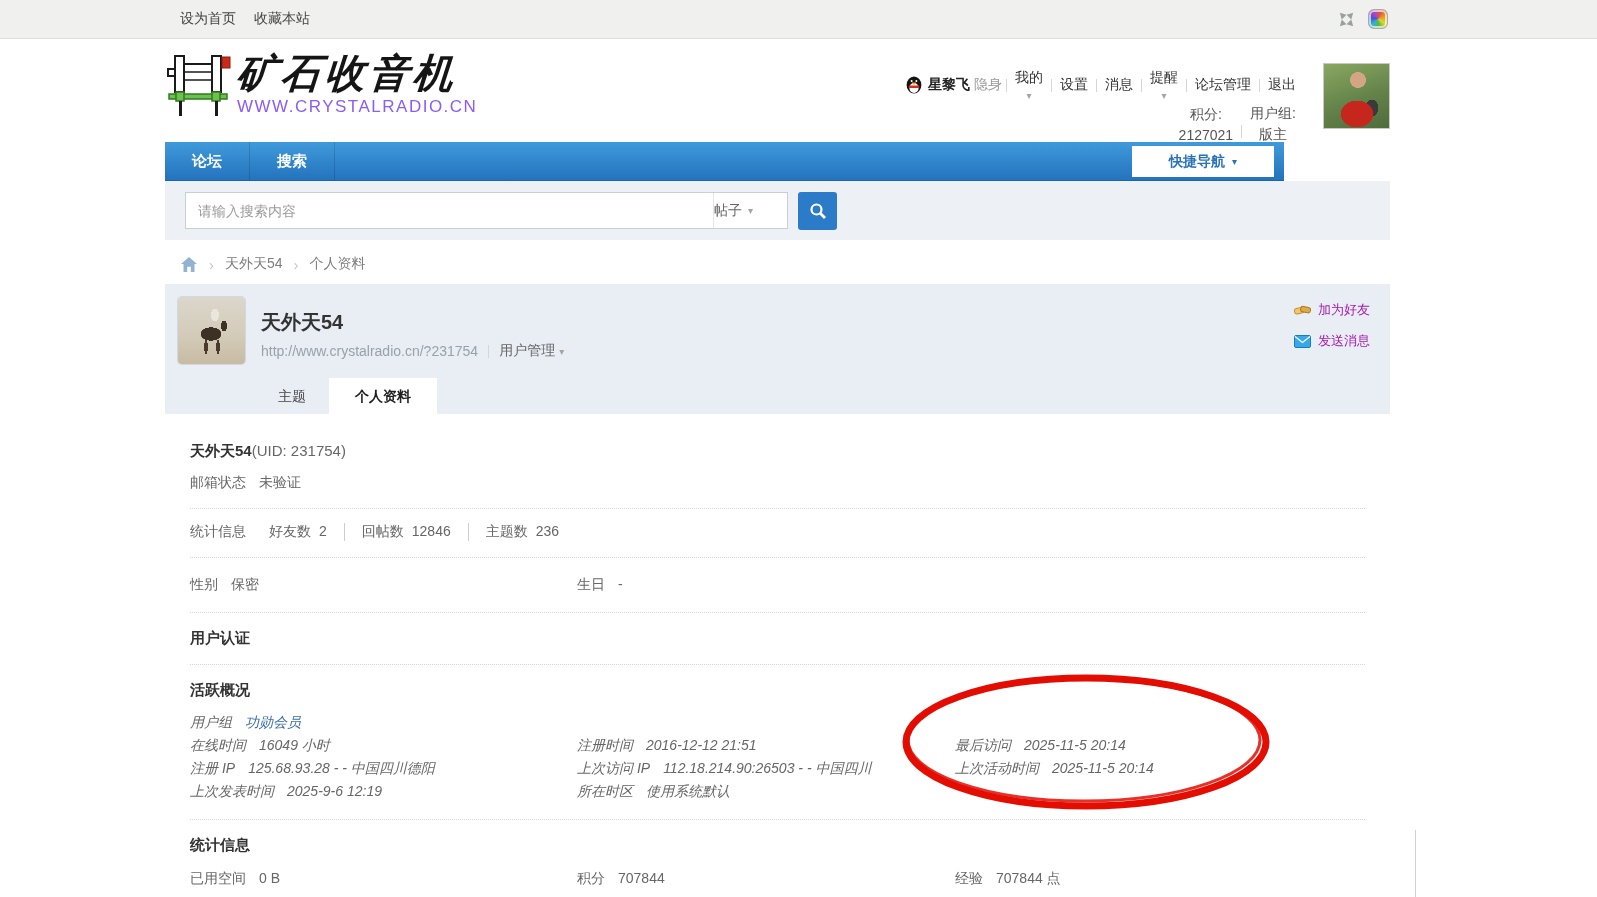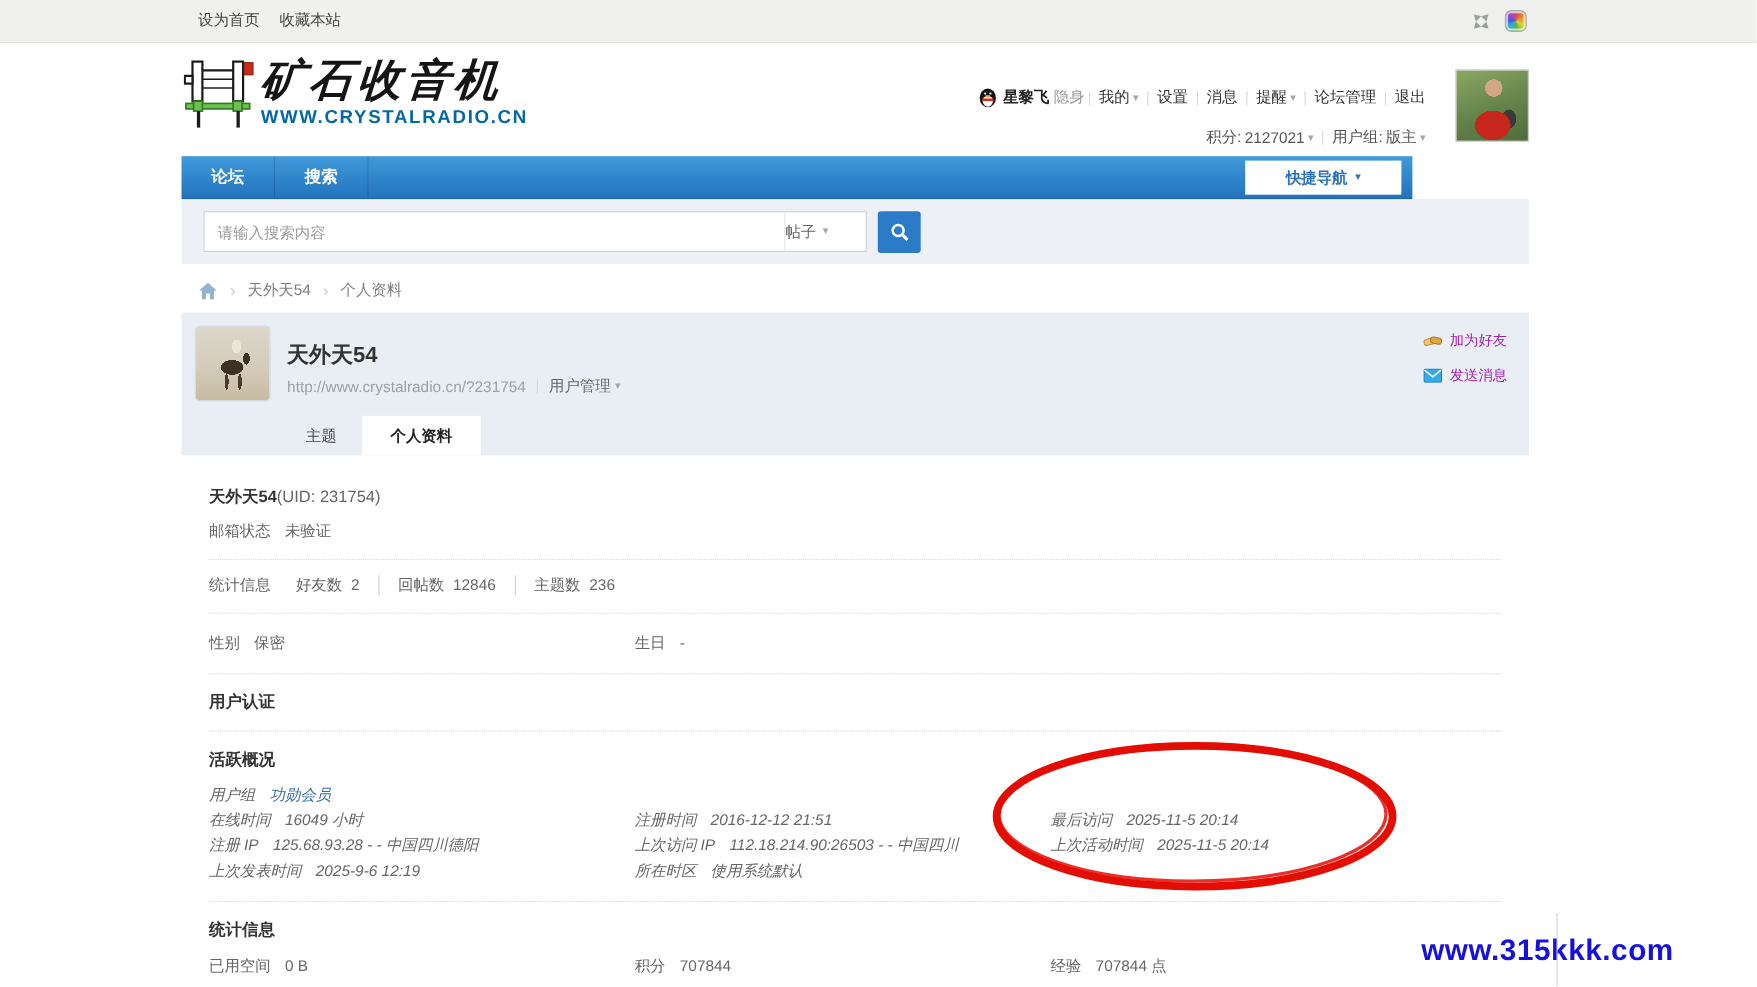--- a/index.html
+++ b/index.html
@@ -15,24 +15,24 @@
      background:conic-gradient(from 20deg,#e05545,#e2a02a,#ddd82a,#55b844,#34b2d2,#4656d2,#b044c2,#e05545);
      box-shadow:inset 0 0 0 2px rgba(255,255,255,.65); }
 
   
   .header { height:103px; background:#fff; }
   .header-inner { position:relative; width:1225px; margin-left:165px; height:100%; }
   .logo { position:absolute; left:2px; top:12px; display:flex; align-items:flex-start; cursor:pointer; }
   .logo-text { margin-left:6px; }
   .logo-cn { font-family:"DejaVu Serif","Liberation Serif",serif; font-weight:bold; font-style:italic;
              font-size:40px; color:#151515; letter-spacing:4px; line-height:44px; transform:skewX(-4deg); }
-  .logo-en { font-size:17px; font-weight:bold; color:#0369a1; letter-spacing:1.5px; margin-top:2px; }
+  .logo-en { font-size:17px; font-weight:normal; color:#8b5cf6; letter-spacing:1.5px; margin-top:2px; }
   .userpanel-line1 { position:absolute; right:86px; top:30px; display:flex; align-items:center; font-size:14px; color:#333; white-space:nowrap; }
   .userpanel-line2 { position:absolute; right:86px; top:66px; display:flex; align-items:center; font-size:14px; color:#555; white-space:nowrap; }
-  .up-item { margin:11px 8px; cursor:pointer; display:flex; align-items:center; gap:3px; }
+  .up-item { margin:0 8px; cursor:pointer; display:flex; align-items:center; gap:3px;flex-direction:column; }
   .up-name { font-weight:bold; color:#222; margin:0 4px 0 6px; cursor:pointer; }
   .up-dim { color:#999; margin-right:4px; }
   .vsep { width:1px; height:13px; background:#d6d6d6; }
   .dd { font-size:10px; color:#a5a5a5; }
   .hdr-avatar { position:absolute; right:0; top:24px; width:67px; height:66px; border:1px solid #c9c9c9; cursor:pointer;
      background:
        radial-gradient(circle 8px at 34px 16px, #d2a684 98%, transparent),
        radial-gradient(ellipse 23px 19px at 33px 50px, #c6271c 70%, transparent 71%),
        radial-gradient(ellipse 9px 12px at 48px 44px, #3a3a3a 70%, transparent 71%),
        linear-gradient(160deg,#8aa862 0%,#63834a 55%,#4f6c3b 100%); }
@@ -398,16 +398,15 @@
       </div>
     </div>
 
   </div>
 
   <svg class="red-circle" width="398" height="152" viewBox="0 0 398 152">
     <ellipse cx="196" cy="74" rx="180" ry="64" fill="none" stroke="#e30d02" stroke-width="7"></ellipse>
     <ellipse cx="194" cy="72" rx="176" ry="61" fill="none" stroke="#e30d02" stroke-width="3" opacity="0.85"></ellipse>
   </svg>
 
-  <div class="watermark">www.315kkk.com</div>
   <div class="edge-line"></div>
 
 </div>
 
 </body></html>

